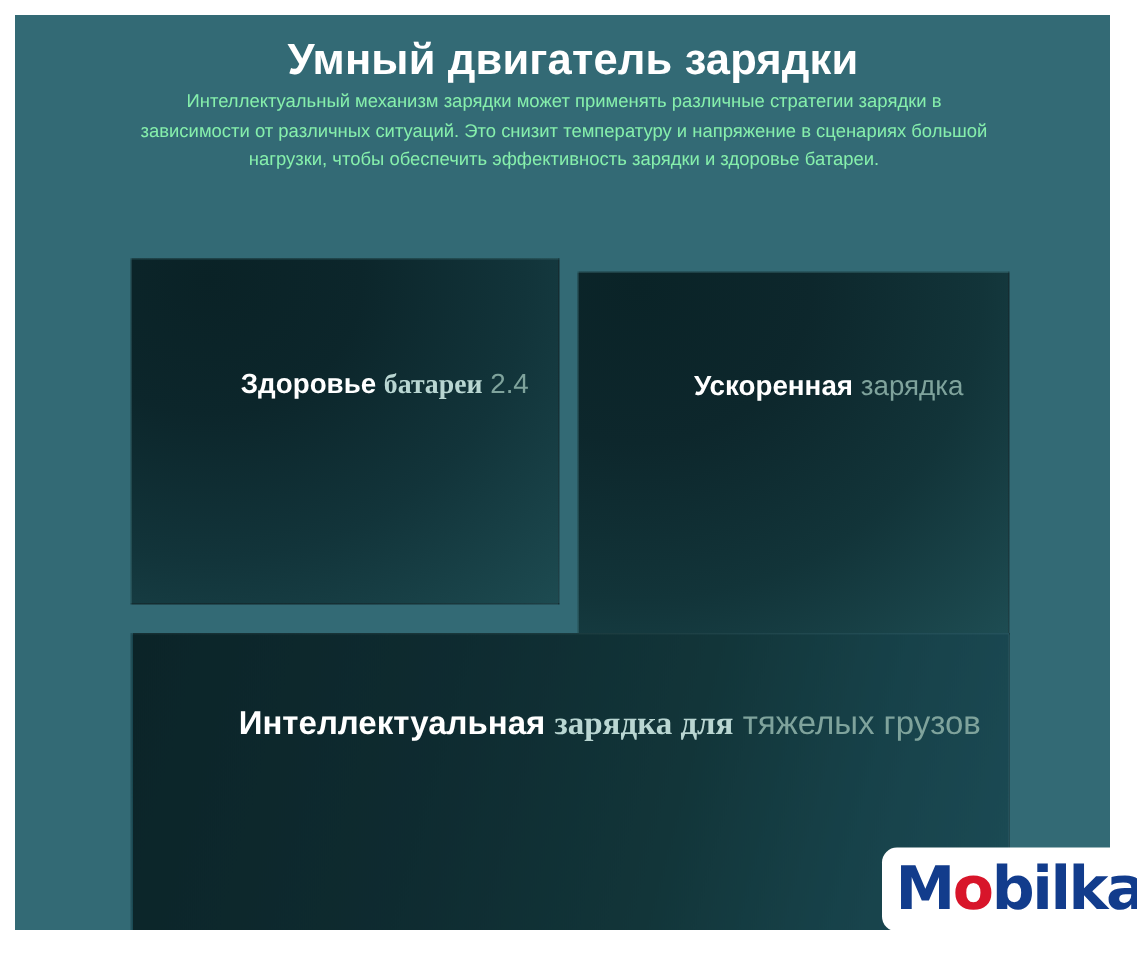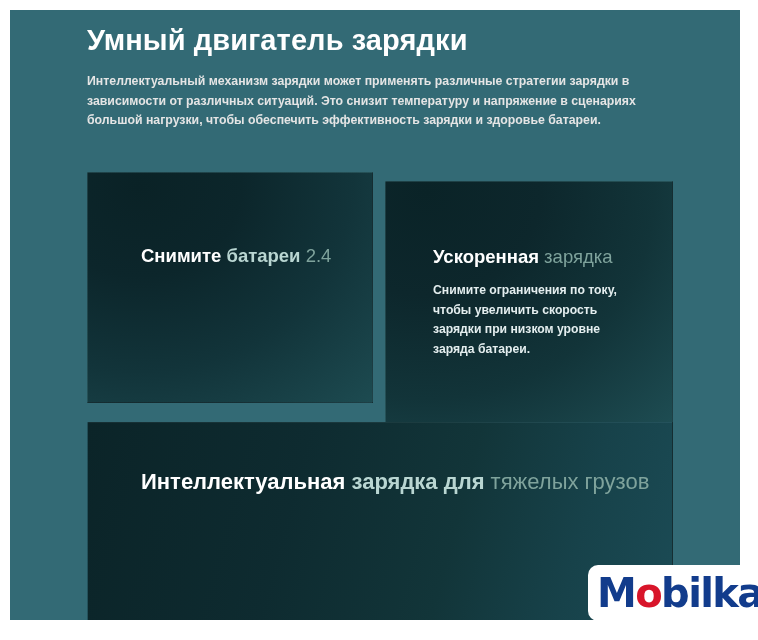--- a/index.html
+++ b/index.html
@@ -1,15 +1,15 @@
 <!DOCTYPE html>
 <html><head>
 <meta charset="utf-8">
 <style>
-  * { box-sizing: border-box; margin: 0; padding: 0; }
+  * { box-sizing: border-box; margin: 0; padding: 0; text-align: center; }
 
   html, body {
     width: 758px;
     height: 640px;
     background: #ffffff;
     font-family: "Liberation Sans", sans-serif;
     overflow: hidden;
   }
 
   #page {
@@ -41,24 +41,23 @@
   #page-title {
     color: #ffffff;
     font-size: 29px;
     font-weight: bold;
     letter-spacing: 0.1px;
     line-height: 36px;
     white-space: nowrap;
   }
 
   #page-description {
-    margin-top: 14px;
-    color: #e5e5e5;
+    color: #86efac;
     font-size: 12.3px;
-    font-weight: bold;
+    font-weight: normal;
     line-height: 19.5px;
     width: 578px;
   }
 
   
   #cards {
     position: absolute;
     left: 77px;
     top: 162px;
     width: 586px;
@@ -117,21 +116,21 @@
 
   .card-title {
     font-size: 18.5px;
     font-weight: bold;
     line-height: 24px;
     white-space: nowrap;
     margin-bottom: 12px;
   }
 
   .t-strong { color: #ffffff; }
-  .t-mid    { color: #b9d6d2; font-weight: bold; }
+  .t-mid    { color: #b9d6d2; font-weight: bold; font-family: Liberation Serif, serif; }
   .t-dim    { color: #7fa39c; font-weight: normal; }
 
   #card-heavy .card-title { font-size: 22px; }
 
   .card-body {
     color: #e4eeef;
     font-size: 12.2px;
     font-weight: bold;
     line-height: 19.5px;
   }
@@ -177,34 +176,33 @@
     <div id="header-block">
       <h1 id="page-title">Умный двигатель зарядки</h1>
       <p id="page-description">Интеллектуальный механизм зарядки может применять различные стратегии зарядки в зависимости от различных ситуаций. Это снизит температуру и напряжение в сценариях большой нагрузки, чтобы обеспечить эффективность зарядки и здоровье батареи.</p>
     </div>
 
     <div id="cards">
 
       <div class="card card-bg-a" id="card-health">
         <div class="card-inner">
           <div class="card-title">
-            <span class="t-strong">Снимите</span>
+            <span class="t-strong">Здоровье</span>
             <span class="t-mid">батареи</span>
             <span class="t-dim">2.4</span>
           </div>
         </div>
       </div>
 
       <div class="card card-bg-b" id="card-fast">
         <div class="card-inner">
           <div class="card-title">
             <span class="t-strong">Ускоренная</span>
             <span class="t-dim">зарядка</span>
           </div>
-          <div class="card-body">Снимите ограничения по току, чтобы увеличить скорость зарядки при низком уровне заряда батареи.</div>
         </div>
       </div>
 
       <div class="card card-bg-c" id="card-heavy">
         <div class="card-inner">
           <div class="card-title">
             <span class="t-strong">Интеллектуальная</span>
             <span class="t-mid">зарядка для</span>
             <span class="t-dim">тяжелых грузов</span>
           </div>

